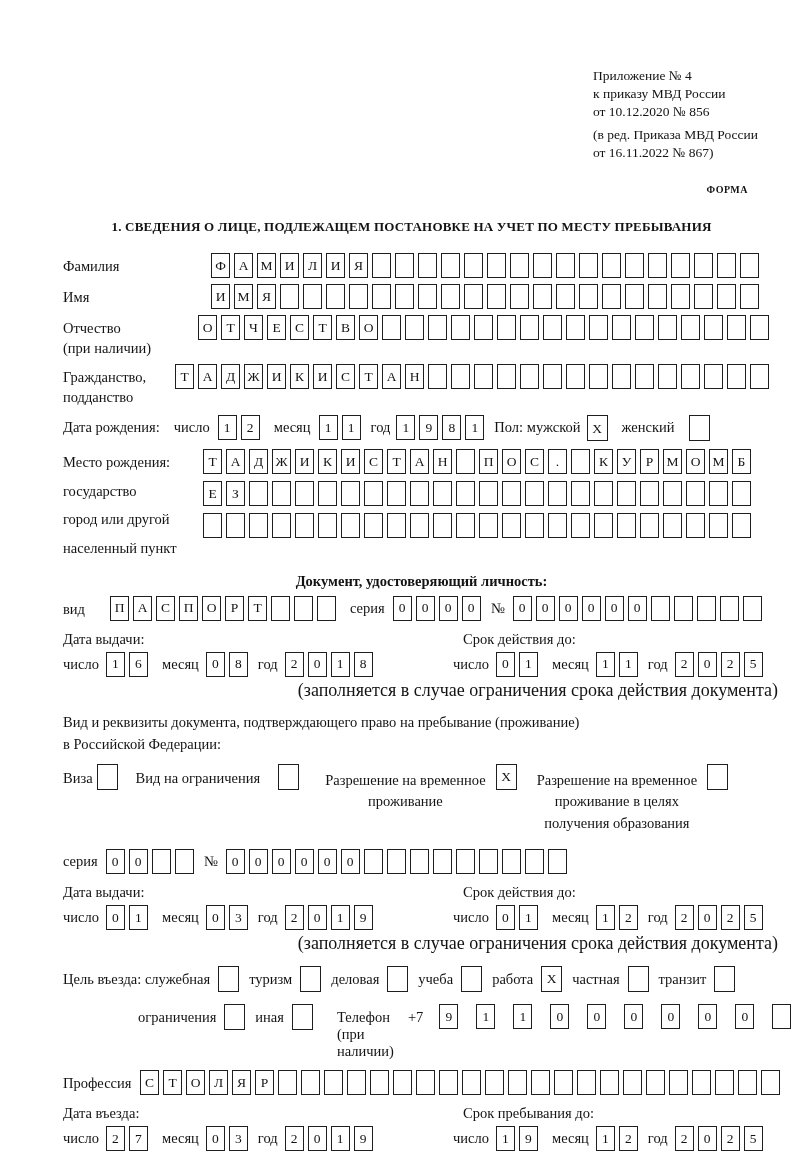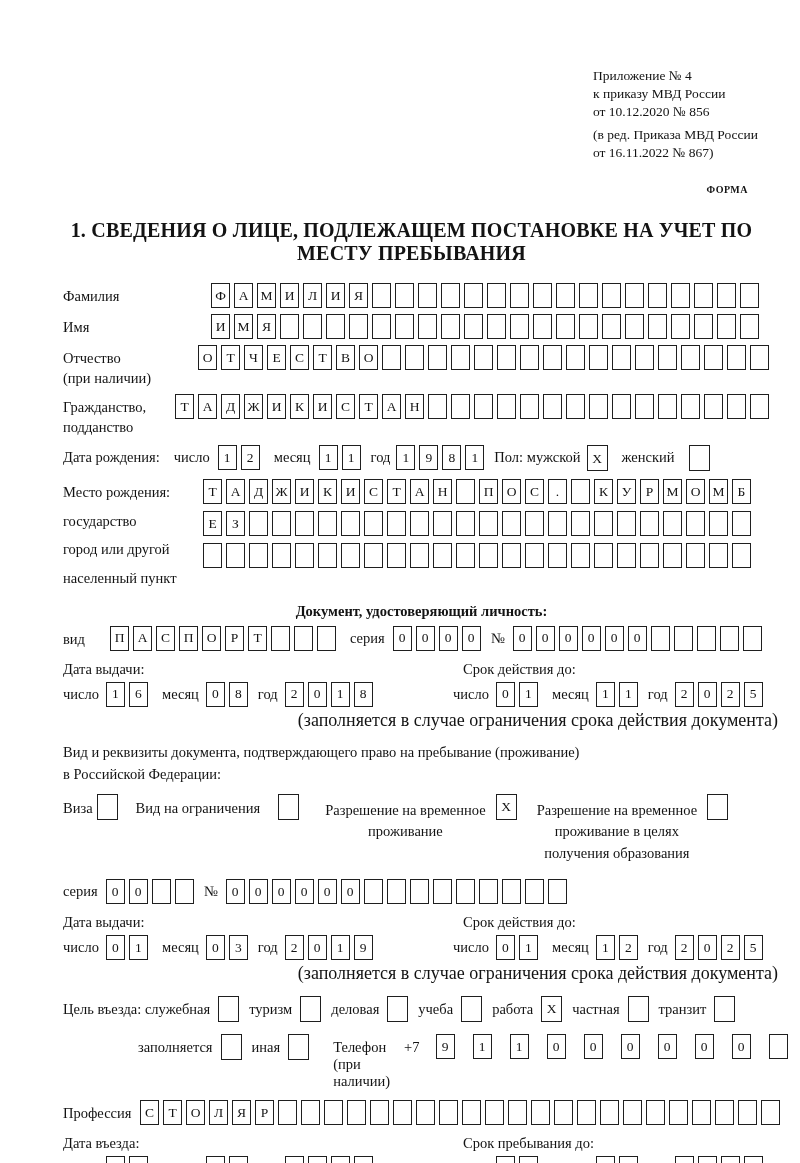--- a/index.html
+++ b/index.html
@@ -12,21 +12,21 @@
   .page { padding:28px 20px 0 63px; }
 
   .top-note { margin-left:530px; font-size:13.5px; line-height:1.32;margin-top:39px; }
   .top-note .grp2 { margin-top:6px; }
 
   .forma { text-align:right; padding-right:32px; font-weight:bold; font-size:10px; margin-top:22px; letter-spacing:0.5px; }
 
   .title { text-align:center; font-weight:bold; font-size:15.2px; line-height:1.45; margin-top:14px; margin-left:-20px; }
   .title-underline { display:inline-block; width:52px; border-bottom:2px solid #333; height:14px; margin-left:8px; }
 
-  .sec-heading { font-weight:bold; font-size:20px; margin-top:24px; margin-bottom:18px; text-align:center; margin-left:-20px; letter-spacing:0.2px; }
+  .sec-heading { font-weight:bold; font-size:13px; margin-top:24px; margin-bottom:18px; text-align:center; margin-left:-20px; letter-spacing:0.2px; }
 
   .row { display:flex; align-items:flex-start; margin-bottom:6px; }
   .lbl { padding-top:4px; line-height:1.35; flex:none; }
   .w148 { width:148px; }
   .w135 { width:135px; }
   .w112 { width:112px; }
   .w140 { width:140px; }
   .w77  { width:77px; }
   .w47  { width:47px; }
 
@@ -532,21 +532,21 @@
     <span class="cell cb"></span>
     <span class="t">работа</span>
     <span class="cell cb">X</span>
     <span class="t">частная</span>
     <span class="cell cb"></span>
     <span class="t">транзит</span>
     <span class="cell cb"></span>
   </div>
 
   <div class="purpose-line" style="padding-left:75px;">
-    <span class="t">заполняется</span>
+    <span class="t">ограничения</span>
     <span class="cell cb"></span>
     <span class="t">иная</span>
     <span class="cell cb"></span>
     <span class="t ml14">Телефон (при наличии)</span>
     <span class="t ml14 mr8">+7</span>
     <span class="cells">
         <span class="cell">9</span>
         <span class="cell">1</span>
         <span class="cell">1</span>
         <span class="cell">0</span>

